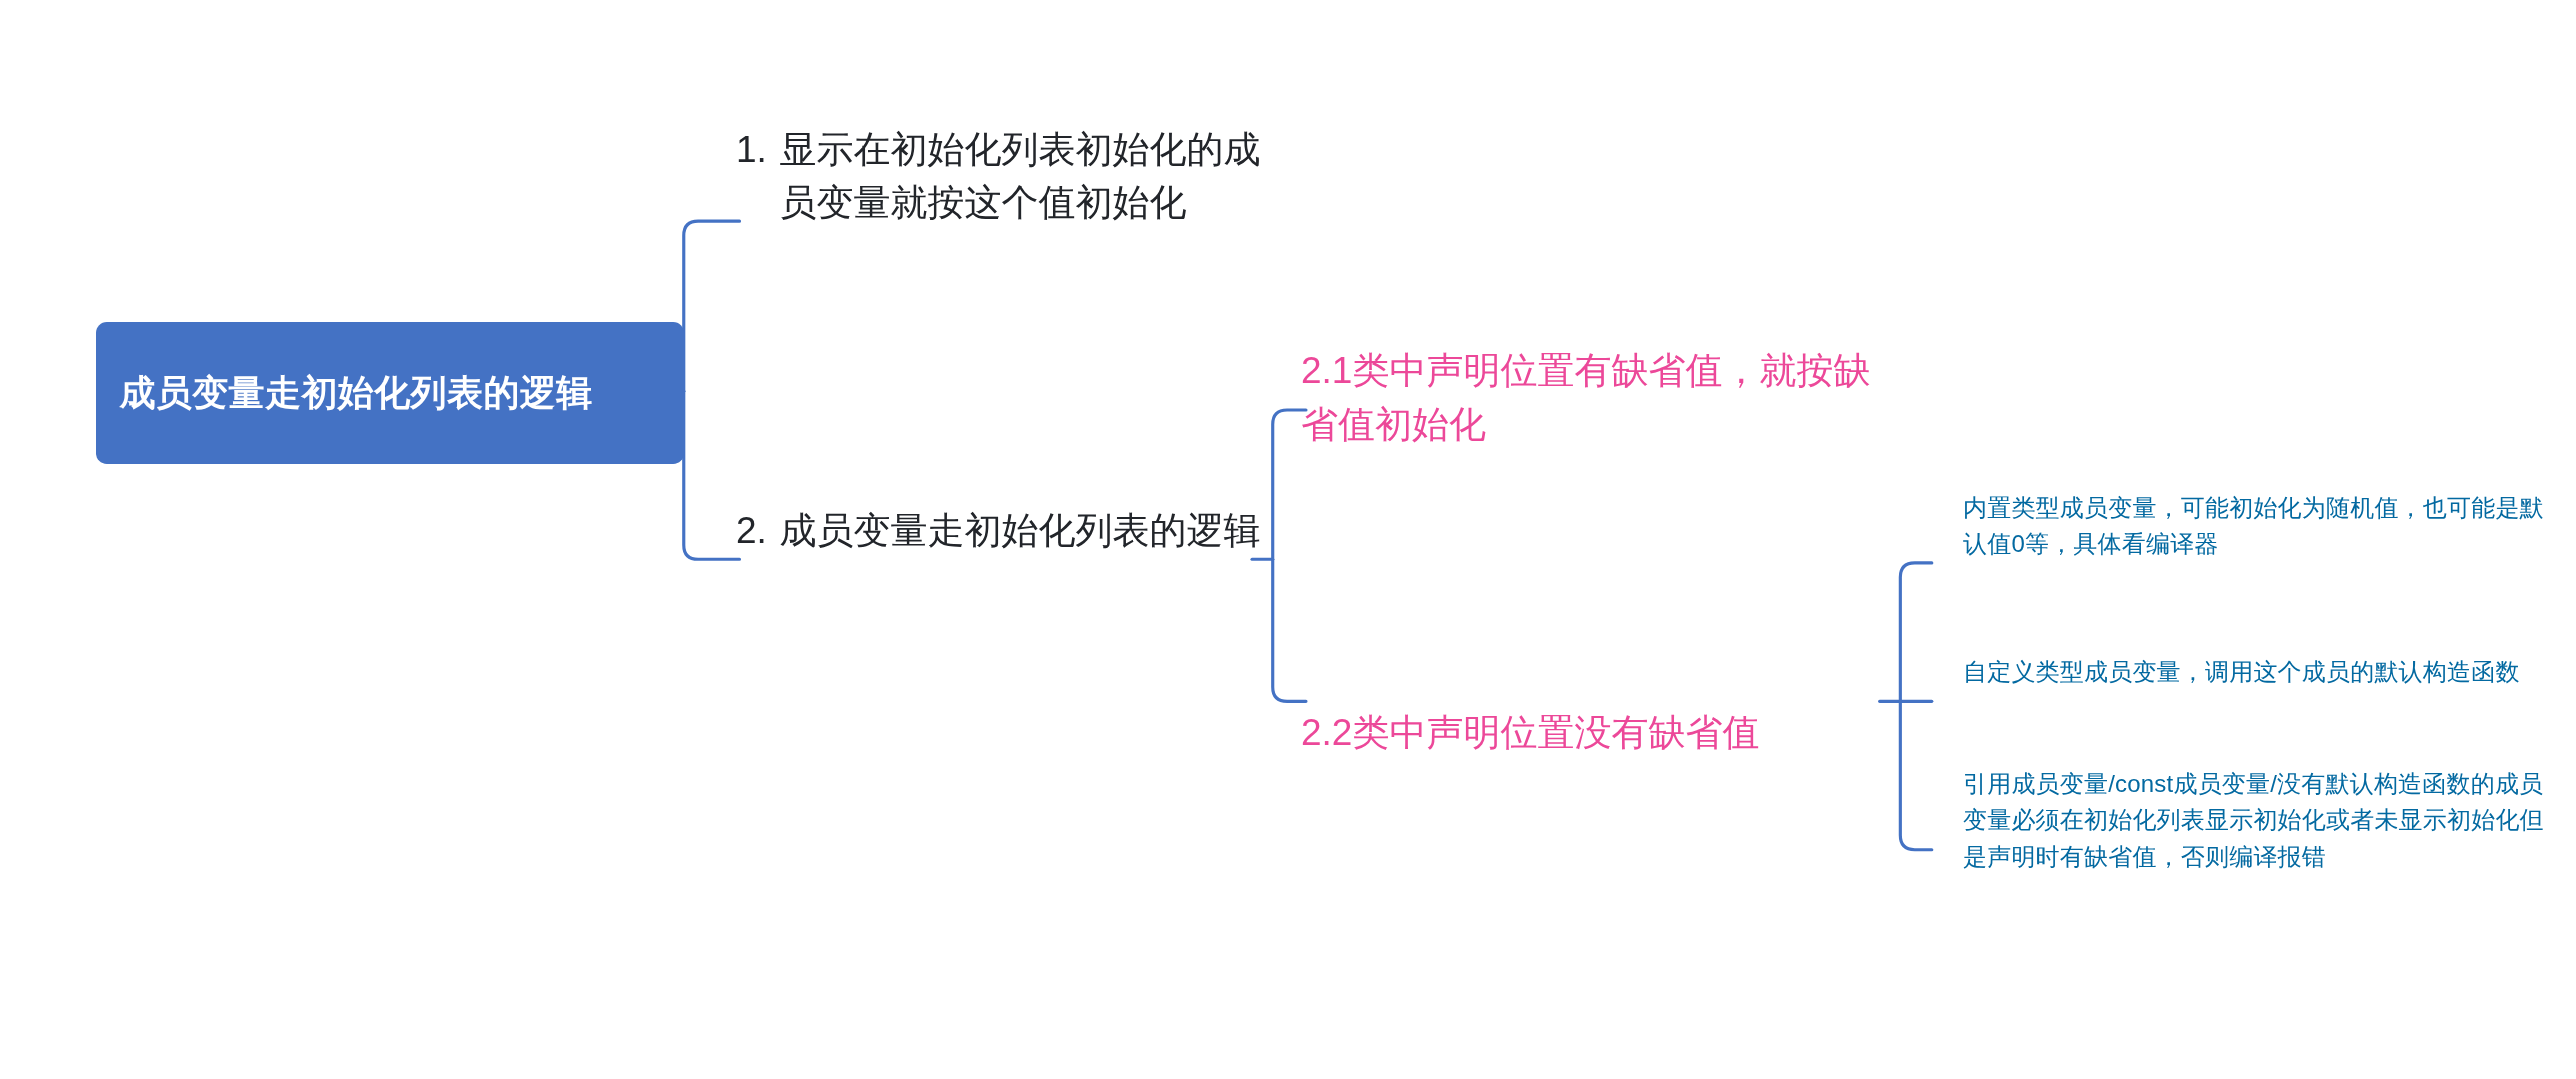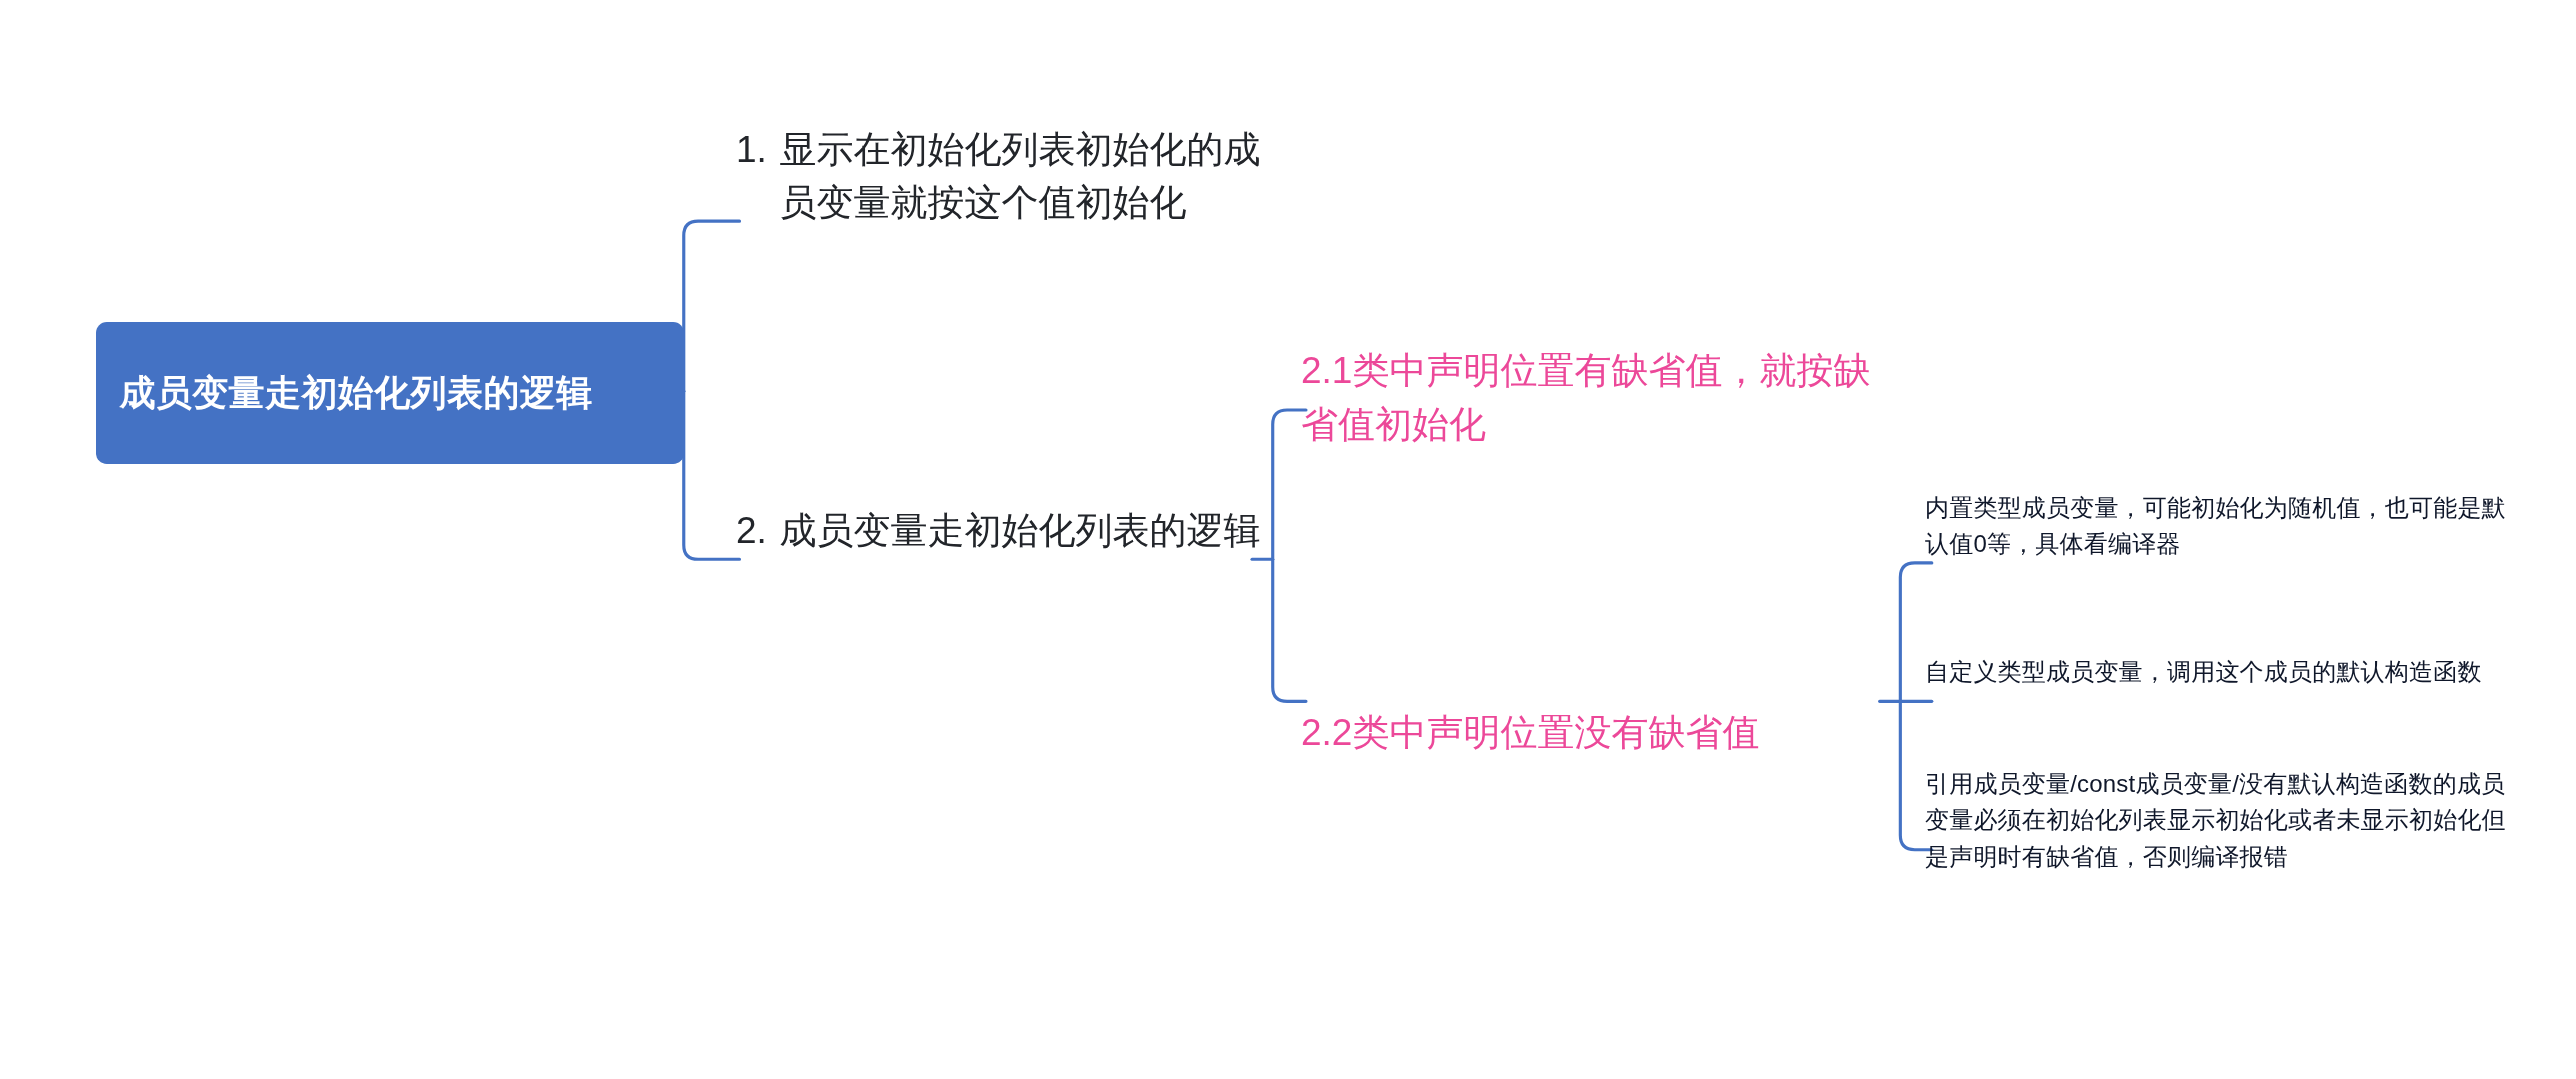--- a/index.html
+++ b/index.html
@@ -58,22 +58,23 @@
     line-height:1.45;
     color:#ec4899;
   }
   #s21{left:1301px;top:344px;width:594px;}
   #s22{left:1301px;top:685px;width:630px;white-space:nowrap;margin-top:21px;}
 
   
   .leaf{
     font-size:24px;
     line-height:1.52;
-    color:#0f172a;
+    color:#0369a1;
     letter-spacing:0.2px;
+    margin-left:38px;
   }
   #l1{left:1925px;top:490px;width:585px;}
   #l2{left:1925px;top:654px;width:585px;}
   #l3{left:1925px;top:766px;width:585px;}
 
   
   #watermark{
     position:absolute;
     left:2136px;top:1000px;
     font-size:36px;

